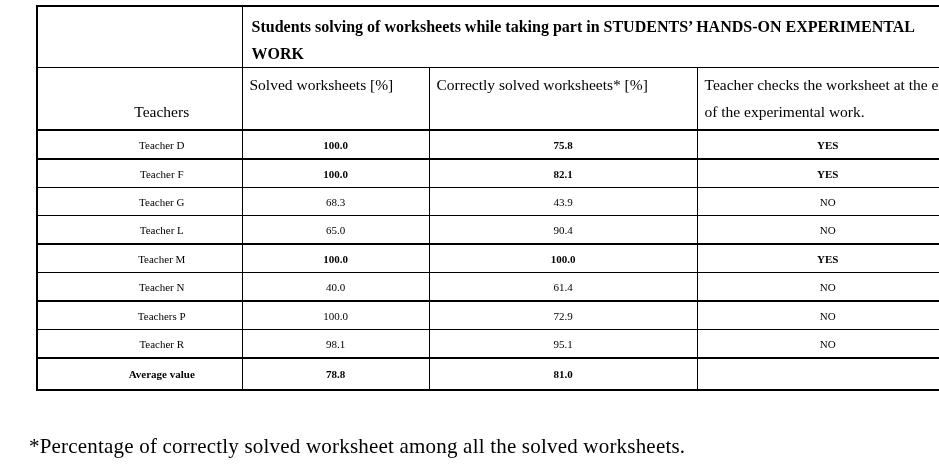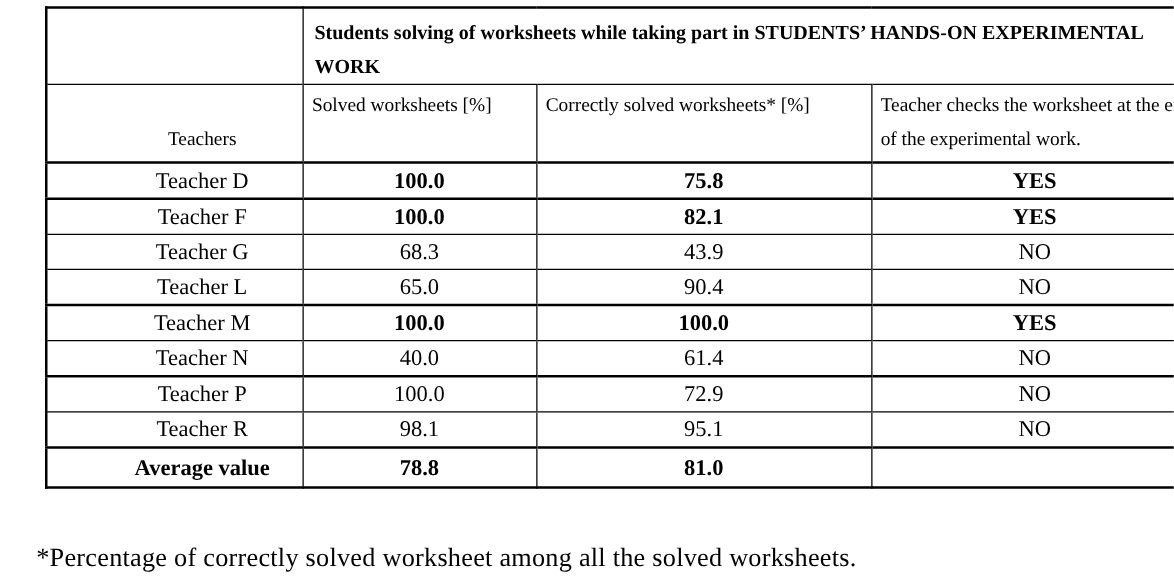--- a/index.html
+++ b/index.html
@@ -59,21 +59,21 @@
     vertical-align: top;
     line-height: 27px;
     padding: 3px 4px 0 7px !important;
   }
 
   
   .data-row td {
     height: 27px;
     text-align: center;
     vertical-align: middle;
-    font-size: 18px;
+    font-size: 11px;
   }
   tr.emph td.c-val { font-weight: bold; }
   .avg-row td { height: 30px; }
   .avg-row td.c-teacher, .avg-row td.c-val { font-weight: bold; }
 
   .footnote {
     position: absolute;
     left: 1px;
     top: 434px;
     font-size: 21px;
@@ -146,21 +146,21 @@
     </tr>
 
     <tr class="data-row">
       <td class="c-teacher">Teacher N</td>
       <td class="c-val">40.0</td>
       <td class="c-val">61.4</td>
       <td class="c-val">NO</td>
     </tr>
 
     <tr class="data-row tsep">
-      <td class="c-teacher">Teacher P</td>
+      <td class="c-teacher">Teachers P</td>
       <td class="c-val">100.0</td>
       <td class="c-val">72.9</td>
       <td class="c-val">NO</td>
     </tr>
 
     <tr class="data-row">
       <td class="c-teacher">Teacher R</td>
       <td class="c-val">98.1</td>
       <td class="c-val">95.1</td>
       <td class="c-val">NO</td>

